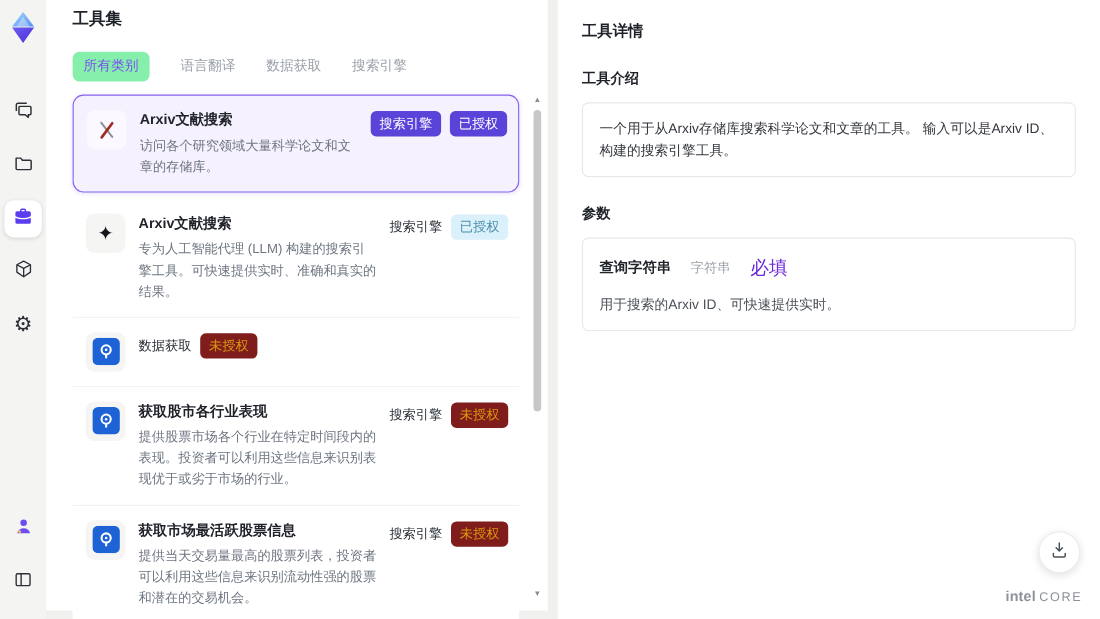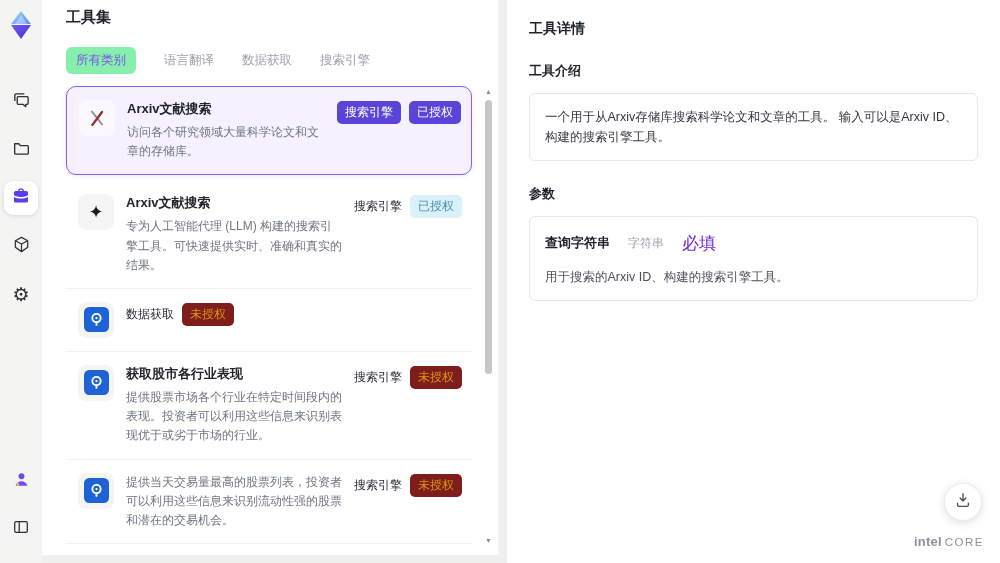--- a/index.html
+++ b/index.html
@@ -261,20 +261,21 @@
     <div class="tool-item">
       <div class="tool-icon">
         <svg width="25" height="25" viewBox="0 0 24 24">
           <rect width="24" height="24" rx="5" fill="#1e63d6"></rect>
           <circle cx="12" cy="10.6" r="4" fill="none" stroke="#ffffff" stroke-width="1.8"></circle>
           <path d="M12 14.8v2.4" stroke="#ffffff" stroke-width="1.8" stroke-linecap="round"></path>
           <circle cx="12" cy="10.6" r="1.1" fill="#ffffff"></circle>
         </svg>
       </div>
       <div class="tool-body">
+        <div class="tool-name">获取市场最活跃股票信息</div>
         <div class="tool-desc">提供当天交易量最高的股票列表，投资者可以利用这些信息来识别流动性强的股票和潜在的交易机会。</div>
       </div>
       <div class="tool-tags">
         <span class="badge plain">搜索引擎</span>
         <span class="badge amber">未授权</span>
       </div>
     </div>
 
   </div>
 
@@ -293,21 +294,21 @@
     <span>一个用于从Arxiv存储库搜索科学论文和文章的工具。 输入可以是Arxiv ID、构建的搜索引擎工具。</span>
   </div>
 
   <div class="section-heading">参数</div>
   <div class="info-box">
     <div class="param-meta">
       <span class="param-name">查询字符串</span>
       <span class="param-type">字符串</span>
       <span class="param-required">必填</span>
     </div>
-    <div class="param-desc">用于搜索的Arxiv ID、构建的搜索引擎工具。</div>
+    <div class="param-desc">用于搜索的Arxiv ID、可快速提供实时。</div>
   </div>
 </div>
 
 <div class="fab">
   <span>
     <svg width="18" height="18" viewBox="0 0 20 20" fill="none" stroke="#4b5158" stroke-width="1.5" stroke-linecap="round" stroke-linejoin="round">
       <path d="M10 3v8m0 0l-3.2-3.2M10 11l3.2-3.2"></path>
       <path d="M4 13.5v2A1.5 1.5 0 0 0 5.5 17h9a1.5 1.5 0 0 0 1.5-1.5v-2"></path>
     </svg>
   </span>

